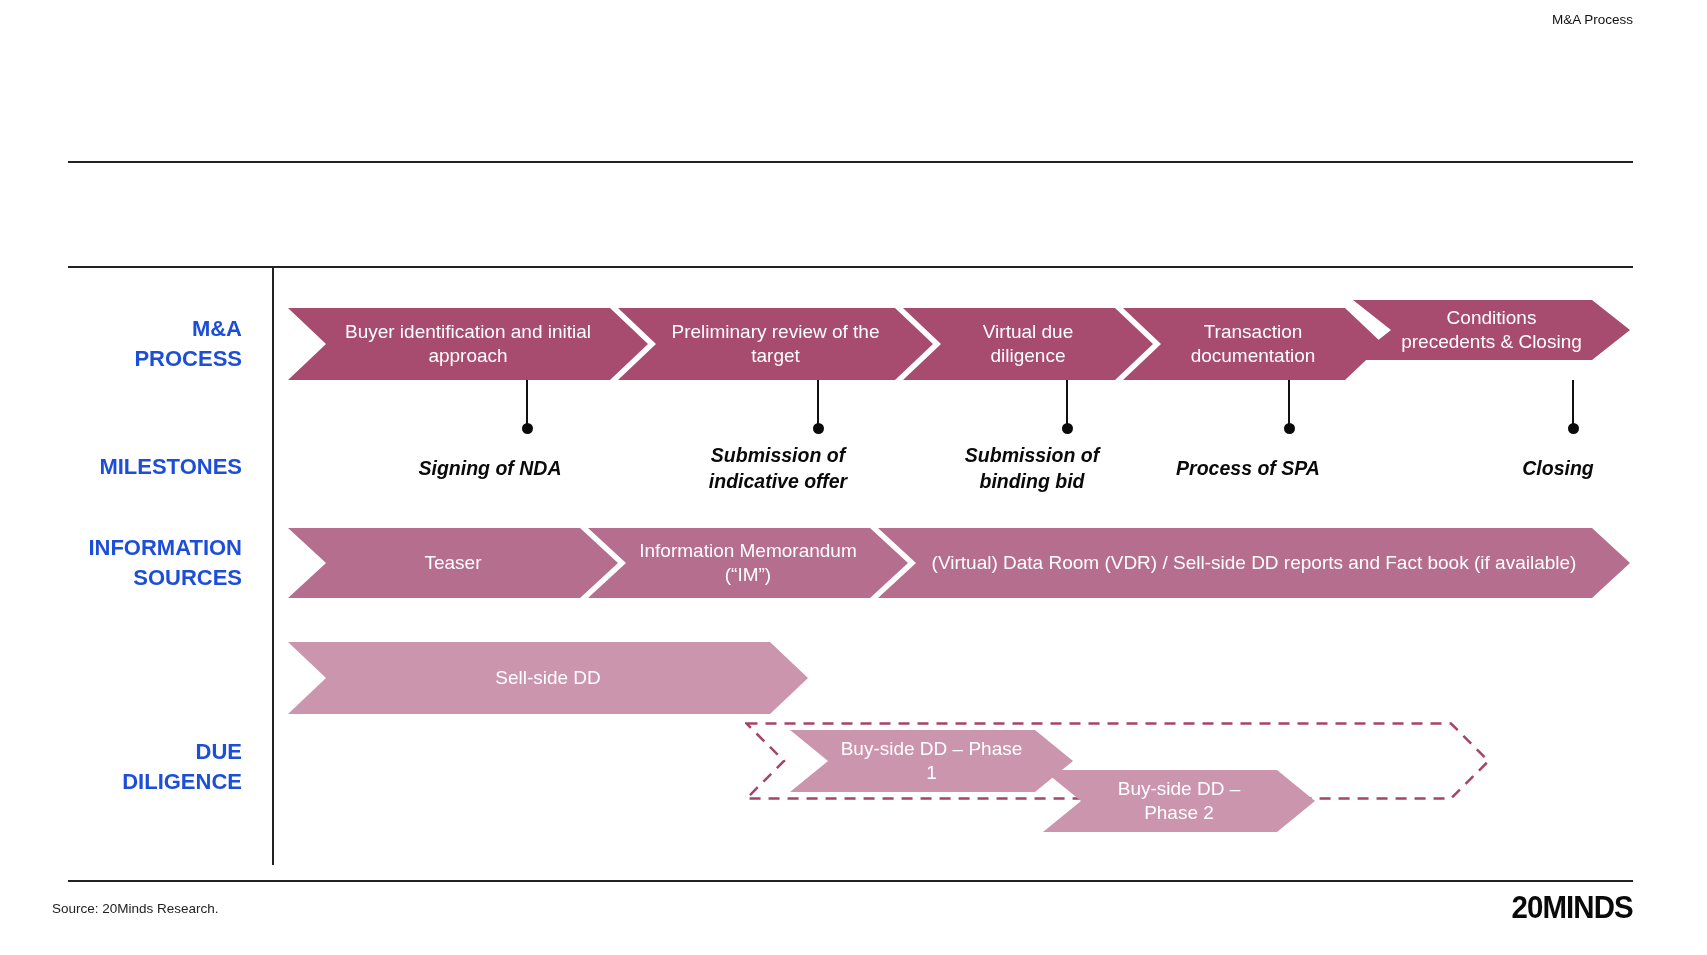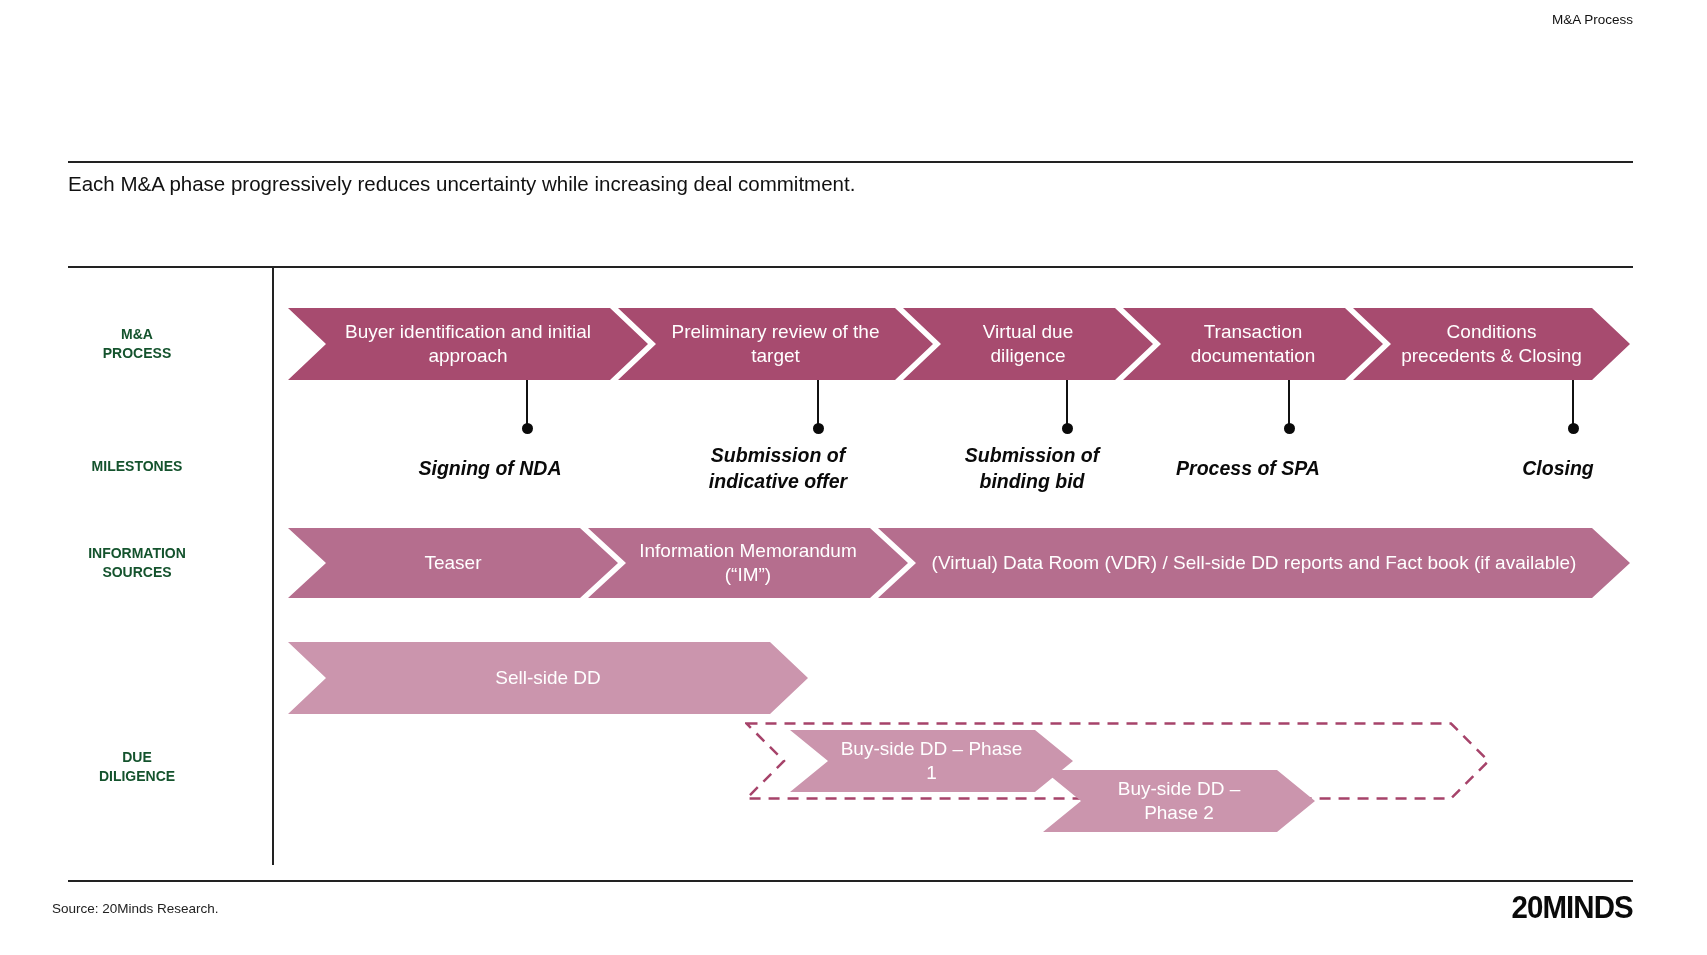--- a/index.html
+++ b/index.html
@@ -12,22 +12,22 @@
     position:absolute; left:68px; top:86px; margin:0;
     font-family:"Liberation Serif", serif; font-weight:bold; font-size:43px; color:#000;
   }
   .rule { position:absolute; background:#222; }
   .rule-title  { left:68px; top:161px; width:1565px; height:2px; }
   .rule-top    { left:68px; top:266px; width:1565px; height:2px; }
   .rule-bottom { left:68px; top:880px; width:1565px; height:2px; }
   .subtitle { position:absolute; left:68px; top:172px; font-size:20.5px; color:#111; }
   .vdivider { position:absolute; left:272px; top:266px; width:2px; height:599px; background:#222; }
   .row-label {
-    position:absolute; left:32px; width:210px; text-align:center;
-    font-weight:bold; font-size:14px; line-height:1.38; color:#14532d;
+    position:absolute; left:32px; width:210px; text-align:right;
+    font-weight:bold; font-size:22px; line-height:1.38; color:#1d4ed8;
     transform:translateY(-50%); white-space:pre-line;
   }
   .arrow {
     position:absolute; display:flex; align-items:center; justify-content:center;
     text-align:center; color:#fff; font-size:19px; line-height:1.28;
     padding:9px 48px; box-sizing:border-box;
     clip-path: polygon(0 0, calc(100% - 38px) 0, 100% 50%, calc(100% - 38px) 100%, 0 100%, 38px 50%);
   }
   .ms-line { position:absolute; width:2px; background:#111; }
   .ms-dot  { position:absolute; width:11px; height:11px; border-radius:50%; background:#0a0a0a; }
@@ -42,36 +42,35 @@
     position:absolute; right:74px; top:889px; font-size:32px; font-weight:900;
     letter-spacing:-1px; color:#0a0a0a; transform:scaleX(0.92); transform-origin:100% 50%;
   }
 </style>
 </head>
 <body>
 
 <div class="slide">
   <div class="corner">M&amp;A Process</div>
   <div class="rule rule-title"></div>
-  <div class="subtitle">Each M&amp;A phase progressively reduces uncertainty while increasing deal commitment.</div>
   <div class="rule rule-top"></div>
   <div class="vdivider"></div>
   <div id="diagram-layer">
       <div class="row-label" style="top: 344px;">M&amp;A
 PROCESS</div>
       <div class="row-label" style="top: 467px;">MILESTONES</div>
       <div class="row-label" style="top: 563px;">INFORMATION
 SOURCES</div>
       <div class="row-label" style="top: 750px; margin-top: 17px;">DUE
 DILIGENCE</div>
       <div class="arrow" style="left: 288px; top: 308px; width: 360px; height: 72px; background: rgb(167, 75, 111);">Buyer identification and initial approach</div>
       <div class="arrow" style="left: 618px; top: 308px; width: 315px; height: 72px; background: rgb(167, 75, 111);">Preliminary review of the target</div>
       <div class="arrow" style="left: 903px; top: 308px; width: 250px; height: 72px; background: rgb(167, 75, 111);">Virtual due diligence</div>
       <div class="arrow" style="left: 1123px; top: 308px; width: 260px; height: 72px; background: rgb(167, 75, 111);">Transaction documentation</div>
-      <div class="arrow" style="left: 1353px; top: 308px; width: 277px; height: 72px; background: rgb(167, 75, 111);">Conditions precedents &amp; Closing</div>
+      <div class="arrow" style="left: 1353px; top: 300px; width: 277px; height: 60px; background: rgb(167, 75, 111);">Conditions precedents &amp; Closing</div>
       <div class="ms-line" style="left: 526px; top: 380px; height: 45px;"></div>
       <div class="ms-dot" style="left: 521.5px; top: 422.5px;"></div>
       <div class="ms-label" style="left: 385px; top: 441px; width: 210px; height: 54px;">Signing of NDA</div>
       <div class="ms-line" style="left: 817px; top: 380px; height: 45px;"></div>
       <div class="ms-dot" style="left: 812.5px; top: 422.5px;"></div>
       <div class="ms-label" style="left: 692px; top: 441px; width: 172px; height: 54px;">Submission of indicative offer</div>
       <div class="ms-line" style="left: 1066px; top: 380px; height: 45px;"></div>
       <div class="ms-dot" style="left: 1061.5px; top: 422.5px;"></div>
       <div class="ms-label" style="left: 946px; top: 441px; width: 172px; height: 54px;">Submission of binding bid</div>
       <div class="ms-line" style="left: 1288px; top: 380px; height: 45px;"></div>

